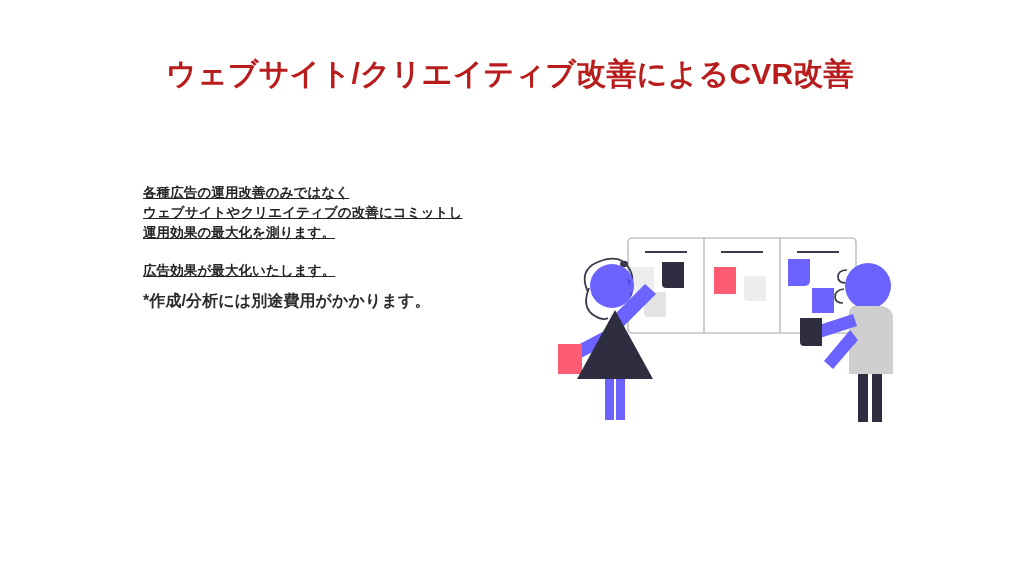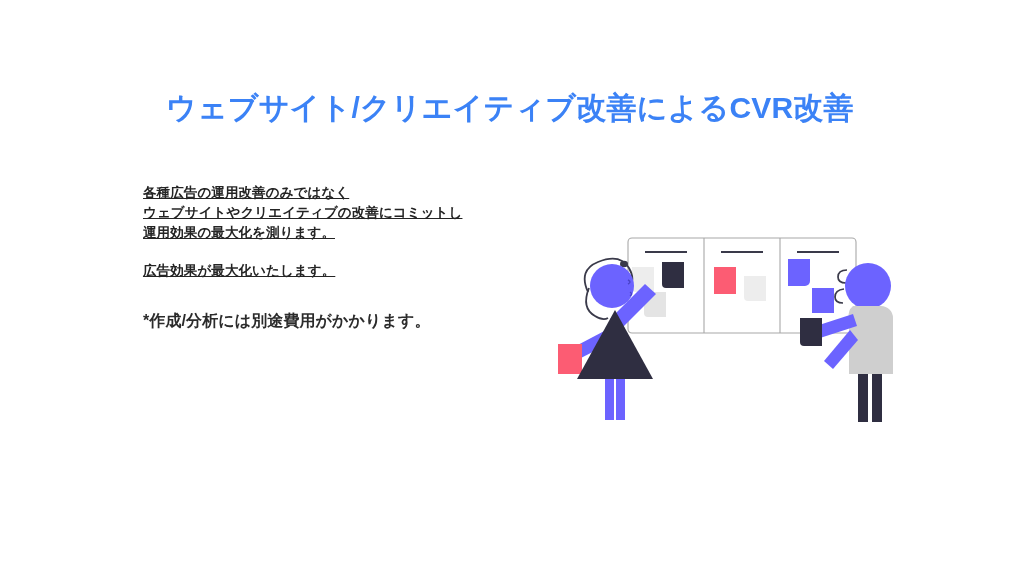--- a/index.html
+++ b/index.html
@@ -20,27 +20,27 @@
   .slide {
     position: absolute;
     inset: 0;
     background: #ffffff;
   }
 
   
   .slide-title {
     position: absolute;
     left: 166px;
-    top: 87px;
+    top: 53px;
     width: 760px;
     font-size: 30px;
     line-height: 42px;
     font-weight: 700;
     letter-spacing: 0.2px;
-    color: #3b82f6;
+    color: #b91c1c;
     white-space: nowrap;
   }
 
   
   .body-copy {
     position: absolute;
     left: 143px;
     top: 183px;
     width: 392px;
     color: #242424;
@@ -48,21 +48,21 @@
 
   .para {
     font-size: 13.5px;
     line-height: 20px;
     font-weight: 600;
     margin: 0 0 18px 0;
     letter-spacing: 0.1px;
     text-decoration: underline;
   }
   .para.p2 { margin-bottom: 18px; }
-  .para.p3 { margin-bottom: 32px; }
+  .para.p3 { margin-bottom: 12px; }
 
   .para .line { display: block; }
 
   .footnote {
     font-size: 16px;
     line-height: 16px;
     font-weight: 600;
     margin: 0;
     color: #2b2b2b;
     letter-spacing: 0.1px;

